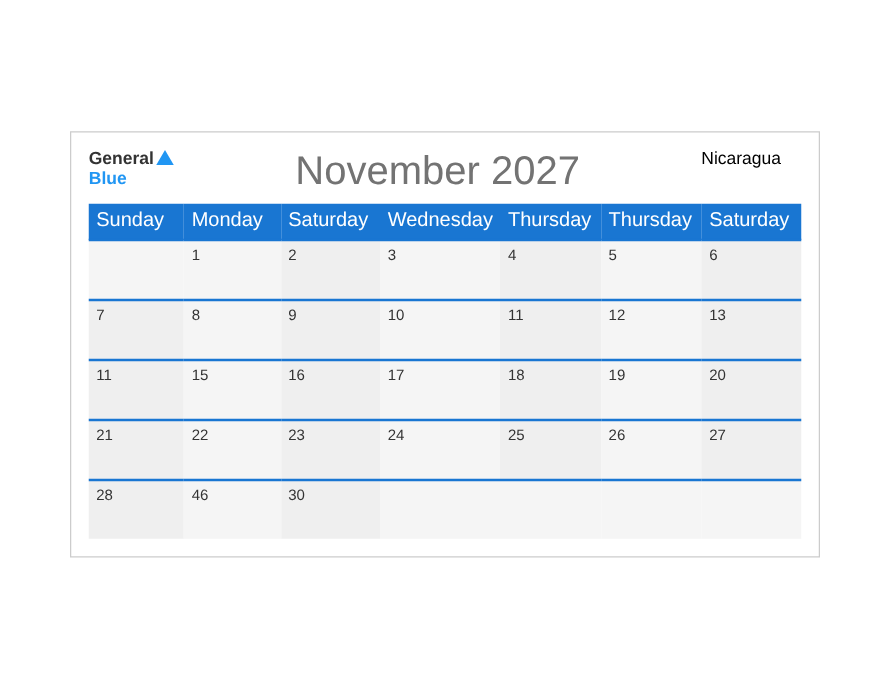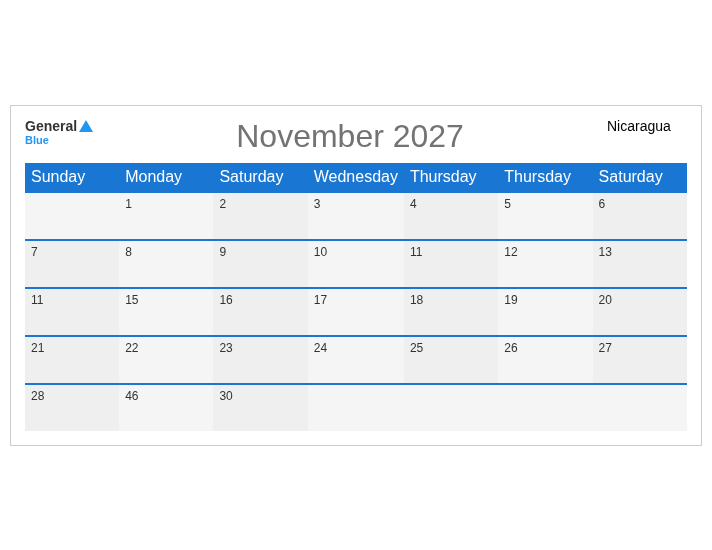--- a/index.html
+++ b/index.html
@@ -6,21 +6,21 @@
     body {
       background: #fff;
       font-family: Arial, Helvetica, sans-serif;
       display: flex;
       justify-content: center;
       align-items: center;
       width: 712px;
       height: 550px;
     }
     .calendar-wrapper {
-      width: 692px;
+      width: 600px;
       background: #fff;
       border: 1px solid #ccc;
       padding: 12px 14px 14px 14px;
     }
     .calendar-header {
       display: flex;
       justify-content: space-between;
       align-items: flex-start;
       margin-bottom: 8px;
     }
@@ -28,21 +28,21 @@
       display: flex;
       flex-direction: column;
       align-items: flex-start;
     }
     .logo-general {
       font-size: 14px;
       font-weight: bold;
       color: #333;
     }
     .logo-blue {
-      font-size: 11px;
+      font-size: 14px;
       font-weight: bold;
       color: #2196F3;
     }
     .logo-triangle {
       display: inline-block;
       width: 0;
       height: 0;
       border-left: 7px solid transparent;
       border-right: 7px solid transparent;
       border-bottom: 12px solid #2196F3;

